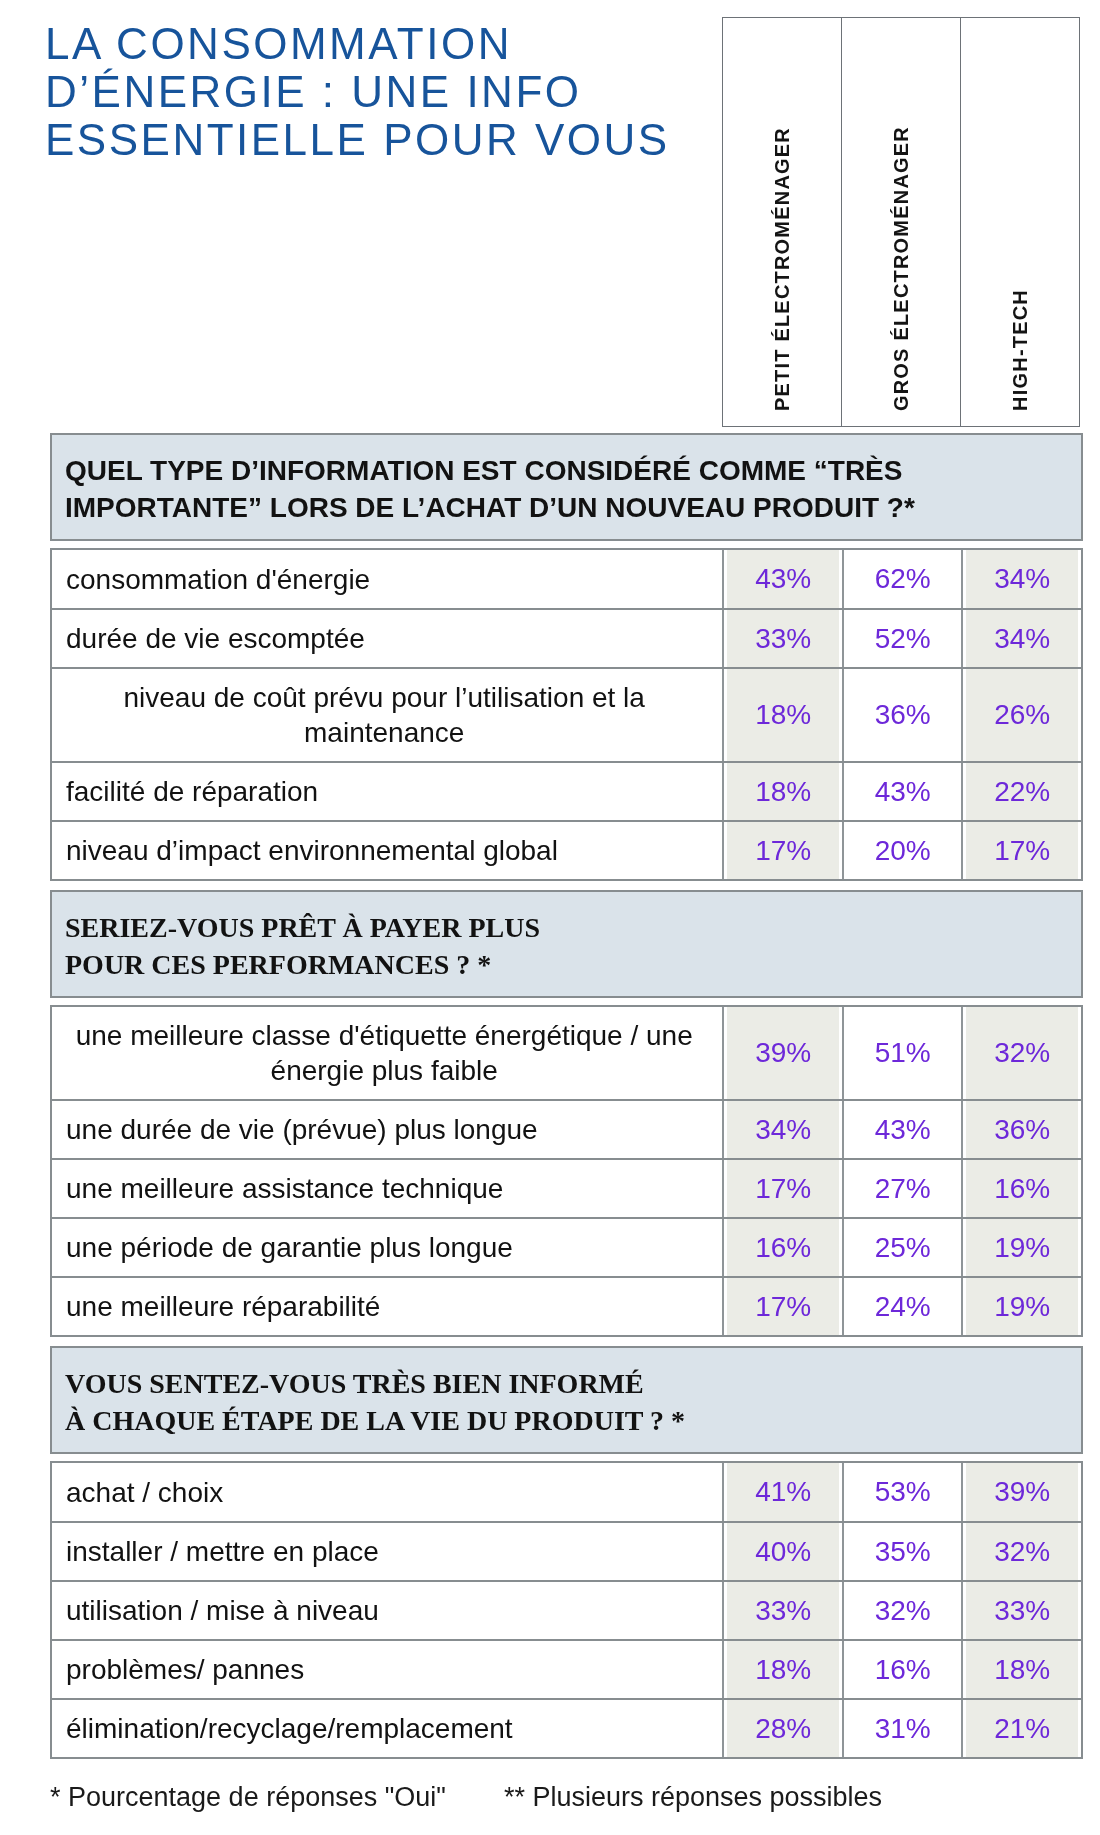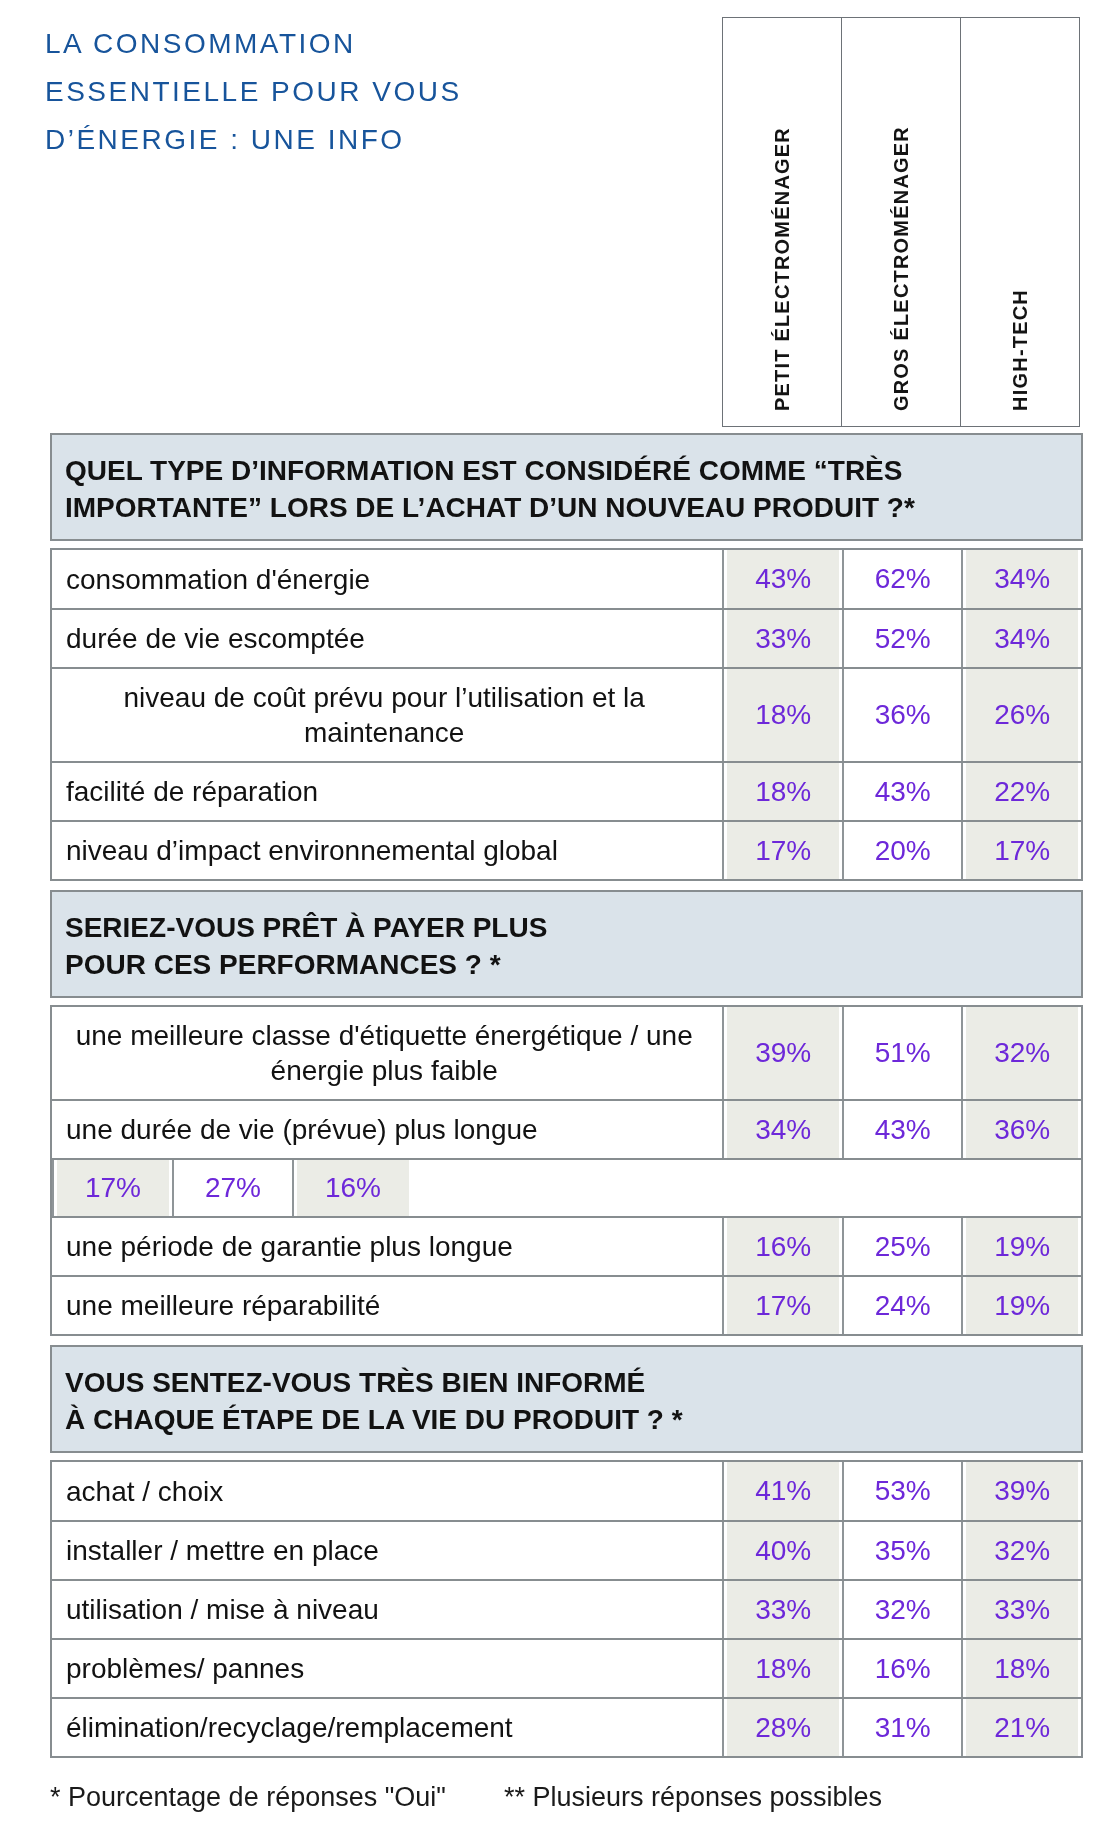--- a/index.html
+++ b/index.html
@@ -11,21 +11,21 @@
     background: #ffffff;
     font-family: "Liberation Sans", sans-serif;
     color: #121212;
     overflow: hidden;
   }
   .content { position: absolute; left: 50px; top: 0; width: 1033px; }
 
   
   .title { position: absolute; left: -5px; top: 20px; }
   .title .tline {
-    font-size: 28px;
+    font-size: 44px;
     line-height: 48px;
     letter-spacing: 2.5px;
     color: #17549b;
     white-space: nowrap;
   }
 
   
   .colheads { position: absolute; left: 672px; top: 17px; display: flex; }
   .colhead {
     width: 120px; height: 410px;
@@ -47,21 +47,21 @@
 
   
   .tbody { position: absolute; left: 0; top: 433px; width: 1033px; }
 
   .sechead {
     background: #dae3ea;
     border: 2px solid #878d90;
     padding: 17px 12px 13px 13px;
     margin-bottom: 7px;
   }
-  .section + .section .sechead { margin-top: 9px; }
+  .section + .section .sechead { margin-top: 9px; font-family: Liberation Serif, serif; }
   .sechead .hline {
     font-size: 28px;
     font-weight: bold;
     line-height: 37px;
     color: #121212;
     white-space: nowrap;
   }
 
   .rows { border: 2px solid #878d90; background: #ffffff; text-align: center; }
   .row { display: flex; align-items: stretch; min-height: 58px; }
@@ -90,22 +90,22 @@
   .footnotes .fn1 { margin-right: 58px; }
 </style>
 </head>
 <body>
 
 <div class="page">
   <div class="content">
 
     <div class="title">
       <div class="tline">LA CONSOMMATION</div>
+      <div class="tline">D’ÉNERGIE : UNE INFO</div>
       <div class="tline">ESSENTIELLE POUR VOUS</div>
-      <div class="tline">D’ÉNERGIE : UNE INFO</div>
     </div>
 
     <div class="colheads">
       <div class="colhead">
         <span>PETIT ÉLECTROMÉNAGER</span>
       </div>
       <div class="colhead">
         <span>GROS ÉLECTROMÉNAGER</span>
       </div>
       <div class="colhead">
@@ -166,20 +166,21 @@
             <div class="val">51%</div>
             <div class="val shaded">32%</div>
           </div>
           <div class="row">
             <div class="label">une durée de vie (prévue) plus longue</div>
             <div class="val shaded">34%</div>
             <div class="val">43%</div>
             <div class="val shaded">36%</div>
           </div>
           <div class="row">
+            <div class="label">une meilleure assistance technique</div>
             <div class="val shaded">17%</div>
             <div class="val">27%</div>
             <div class="val shaded">16%</div>
           </div>
           <div class="row">
             <div class="label">une période de garantie plus longue</div>
             <div class="val shaded">16%</div>
             <div class="val">25%</div>
             <div class="val shaded">19%</div>
           </div>

